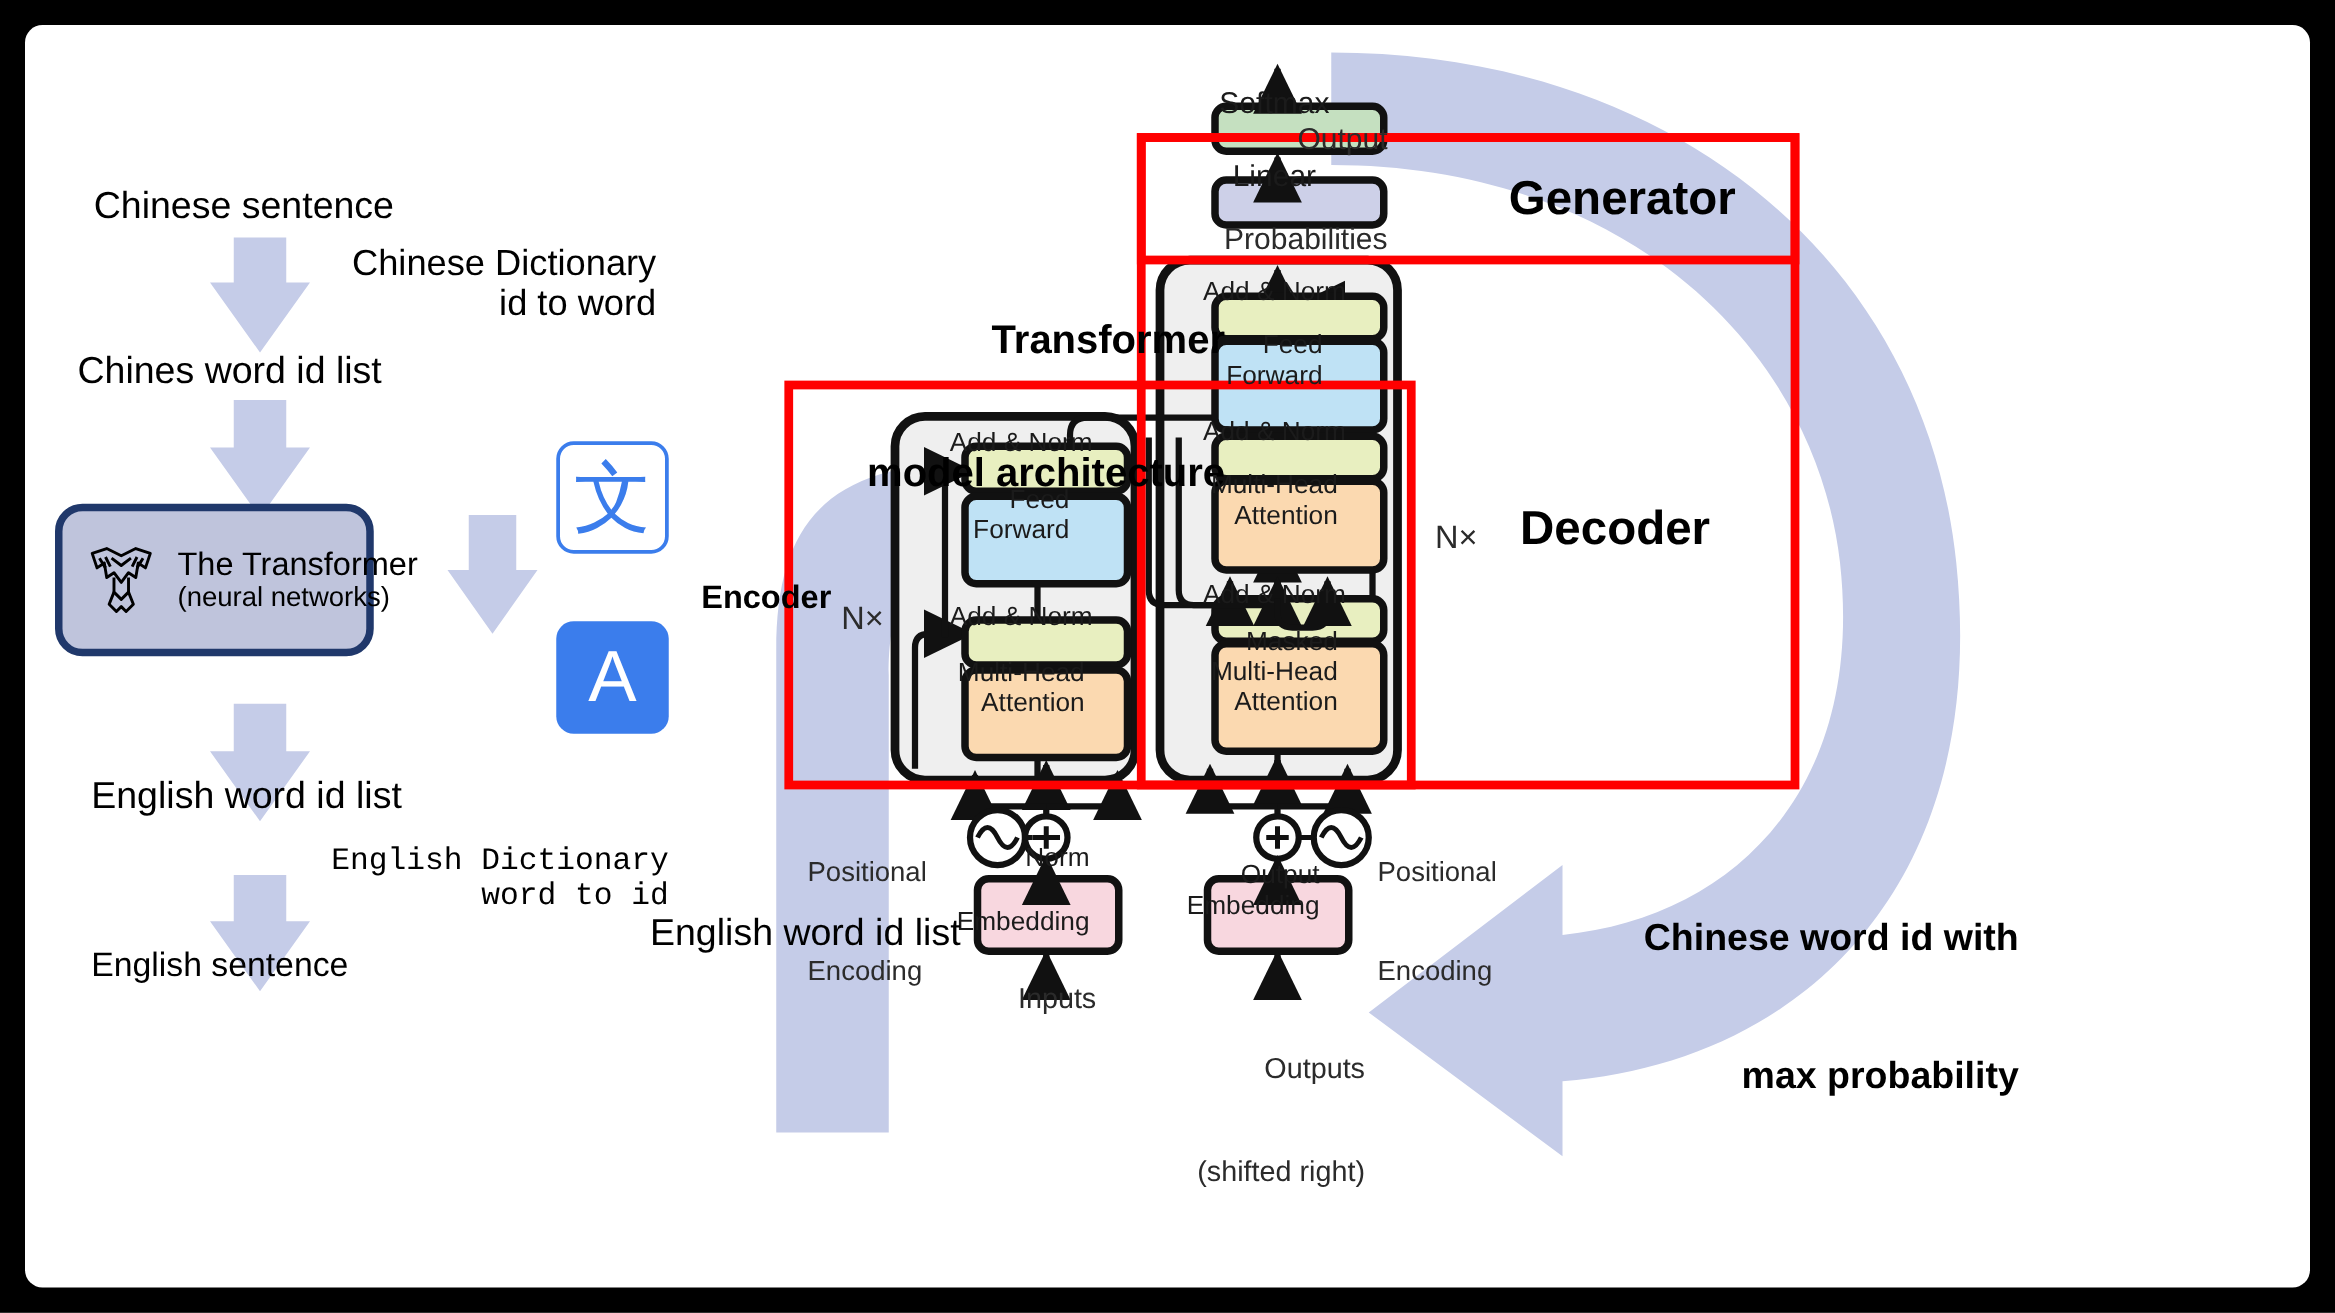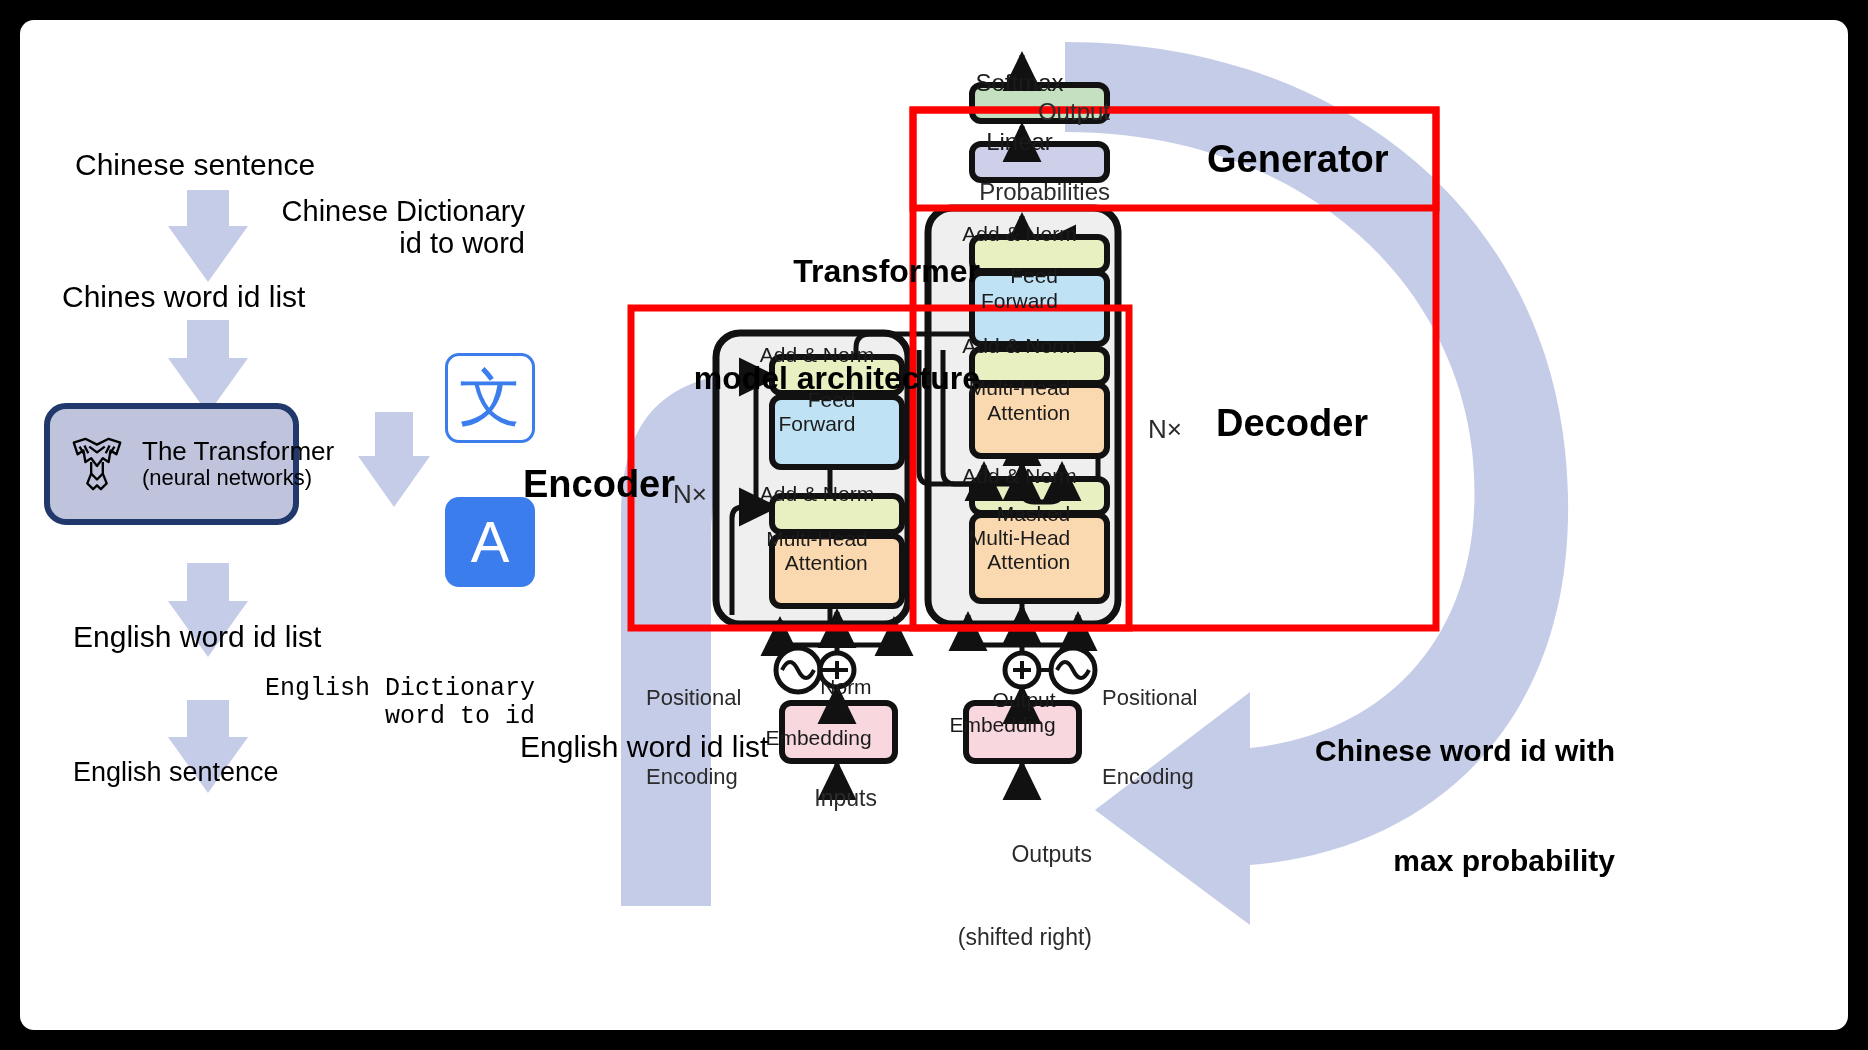--- a/index.html
+++ b/index.html
@@ -232,21 +232,21 @@
     <div class="txt ctr" style="left:920px;top:25px;width:170px;font-size:24px;color:#2b2b2b;">
       <div>Output</div>
       <div>Probabilities</div>
     </div>
 
     <div class="tbox ctr" style="left:932px;top:45px;width:135px;height:36px;font-size:24px;color:#1b1b1b;">Softmax</div>
     <div class="tbox ctr" style="left:932px;top:104px;width:135px;height:36px;font-size:24px;color:#1b1b1b;">Linear</div>
 
     <div class="txt bold" style="left:1175px;top:118px;font-size:38px;margin-left:12px;">Generator</div>
     <div class="txt bold" style="left:1196px;top:382px;font-size:38px;">Decoder</div>
-    <div class="txt bold" style="left:503px;top:443px;font-size:38px;">Encoder</div>
+    <div class="txt bold" style="left:541px;top:443px;font-size:26px;">Encoder</div>
     <div class="txt" style="left:653px;top:460px;font-size:26px;color:#2b2b2b;">N×</div>
     <div class="txt" style="left:1128px;top:395px;font-size:26px;color:#2b2b2b;">N×</div>
 
     <div class="txt bold ctr" style="left:620px;top:162px;width:340px;font-size:32px;">
       <div>Transformer</div>
       <div>model architecture</div>
     </div>
 
     <div class="tbox ctr" style="left:732px;top:317px;width:130px;height:36px;font-size:21px;color:#1b1b1b;">Add &amp; Norm</div>
     <div class="tbox ctr" style="left:732px;top:357px;width:130px;height:70px;font-size:21px;color:#1b1b1b;white-space:pre-line;line-height:1.15;">Feed

